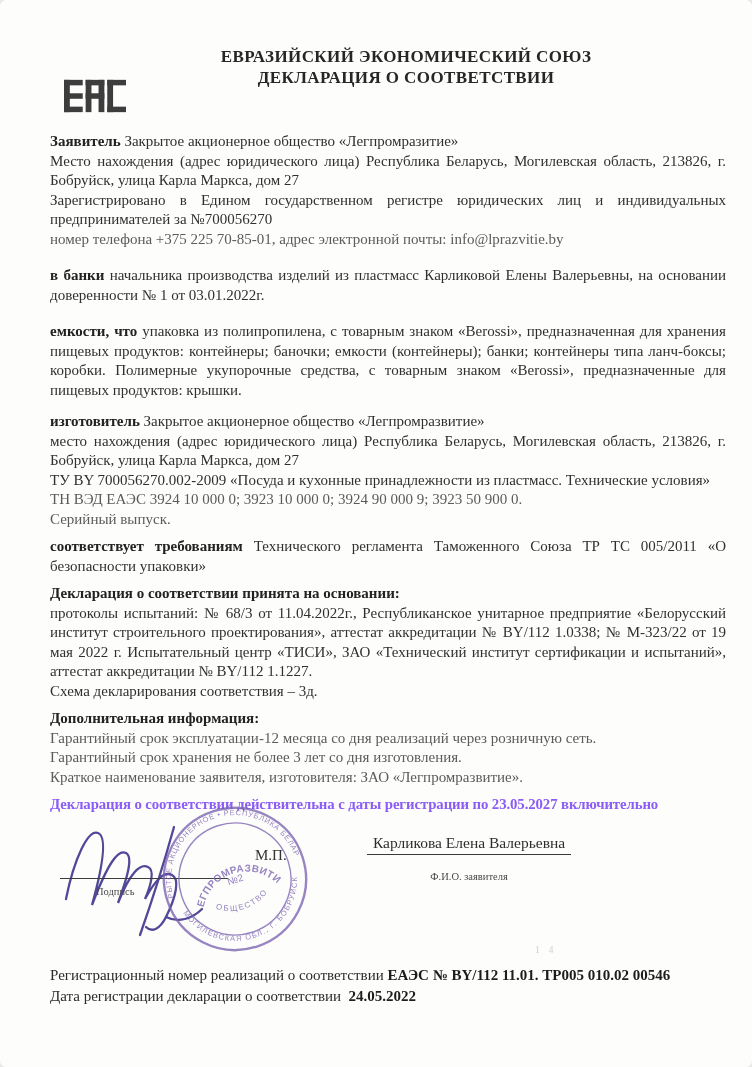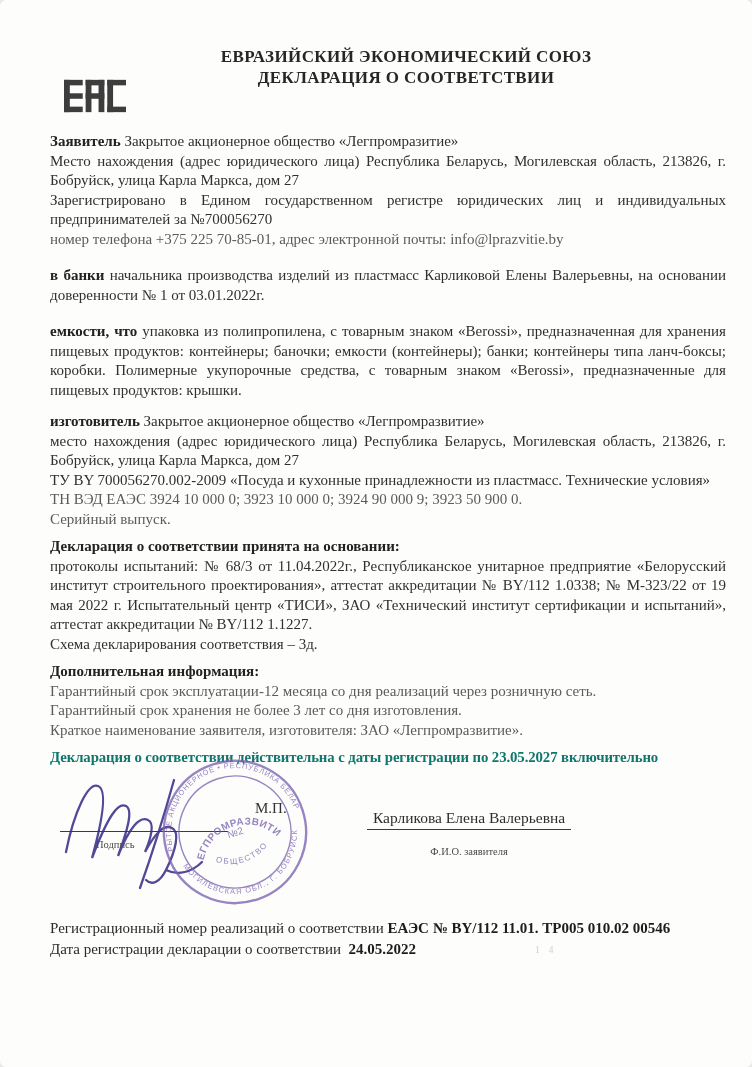--- a/index.html
+++ b/index.html
@@ -23,29 +23,29 @@
   .ln { text-align:justify; text-align-last:left;font-family:Liberation Serif, serif; }
   .ln b { color:#222; }
   .lt { color:#5b5b5b; }
   .blk-applicant   { margin-top:44px; }
   .blk-repr        { margin-top:17px; }
   .blk-declares    { margin-top:17px; }
   .blk-manu        { margin-top:12px; }
   .blk-compliance  { margin-top:8px; }
   .blk-basis       { margin-top:8px; }
   .blk-additional  { margin-top:8px; }
-  .blk-validity    { margin-top:8px; font-weight:bold; font-size:14.8px; white-space:nowrap; color:#0f766e; letter-spacing:-0.1px; }
+  .blk-validity    { margin-top:8px; font-weight:bold; font-size:14.8px; white-space:nowrap; color:#8b5cf6; letter-spacing:-0.1px; }
   
   .sig-area { position:relative; height:146px; margin-top:4px; }
   .signature-svg { position:absolute; left:2px; top:0px; width:195px; height:118px; }
   .sig-line { position:absolute; left:10px; top:59px; width:168px; border-top:1.6px solid #3c3c3c; }
   .sig-caption { position:absolute; left:46px; top:63px; font-size:10.5px; color:#4a4a4a; }
   .mp { position:absolute; left:205px; top:27px; font-size:15px; color:#333; }
   .stamp-svg { position:absolute; left:105px; top:-20px; width:160px; height:160px; pointer-events:none; }
-  .name-block { position:absolute; left:300px; top:36px; width:238px; text-align:center; }
+  .name-block { position:absolute; left:300px; top:14px; width:238px; text-align:center; }
   .sig-name { display:inline-block; font-size:15.5px; color:#2e2e2e; border-bottom:1.5px solid #3a3a3a; padding:0 6px 2px 6px; }
   .sig-name-caption { font-size:10.5px; color:#4a4a4a; margin-top:12px; }
   
   .footer { font-size:15px; line-height:21px; color:#2b2b2b; }
   .footer b { color:#1d1d1d; }
   .scan-artifact { position:absolute; left:535px; top:944px; font-size:10px; color:#d0d0d0; letter-spacing:3px; }
 </style>
 </head>
 <body>
 
@@ -94,20 +94,23 @@
     </div>
 
     <div class="blk-manu">
       <div class="ln"><b>изготовитель</b> <span>Закрытое акционерное общество «Легпромразвитие»</span></div>
       <div class="ln">место нахождения (адрес юридического лица) Республика Беларусь, Могилевская область, 213826, г. Бобруйск, улица Карла Маркса, дом 27</div>
       <div class="ln">ТУ BY 700056270.002-2009 «Посуда и кухонные принадлежности из пластмасс. Технические условия»</div>
       <div class="ln lt">ТН ВЭД ЕАЭС 3924 10 000 0; 3923 10 000 0; 3924 90 000 9; 3923 50 900 0.</div>
       <div class="ln lt">Серийный выпуск.</div>
     </div>
 
+    <div class="blk-compliance">
+      <div class="ln"><b>соответствует требованиям</b> <span>Технического регламента Таможенного Союза ТР ТС 005/2011 «О безопасности упаковки»</span></div>
+    </div>
 
     <div class="blk-basis">
       <div class="ln"><b>Декларация о соответствии принята на основании:</b></div>
       <div class="ln">протоколы испытаний: № 68/3 от 11.04.2022г., Республиканское унитарное предприятие «Белорусский институт строительного проектирования», аттестат аккредитации № BY/112 1.0338; № М-323/22 от 19 мая 2022 г. Испытательный центр «ТИСИ», ЗАО «Технический институт сертификации и испытаний», аттестат аккредитации № BY/112 1.1227.</div>
       <div class="ln">Схема декларирования соответствия – 3д.</div>
     </div>
 
     <div class="blk-additional">
       <div class="ln"><b>Дополнительная информация:</b></div>
       <div class="ln lt">Гарантийный срок эксплуатации-12 месяца со дня реализаций через розничную сеть.</div>

